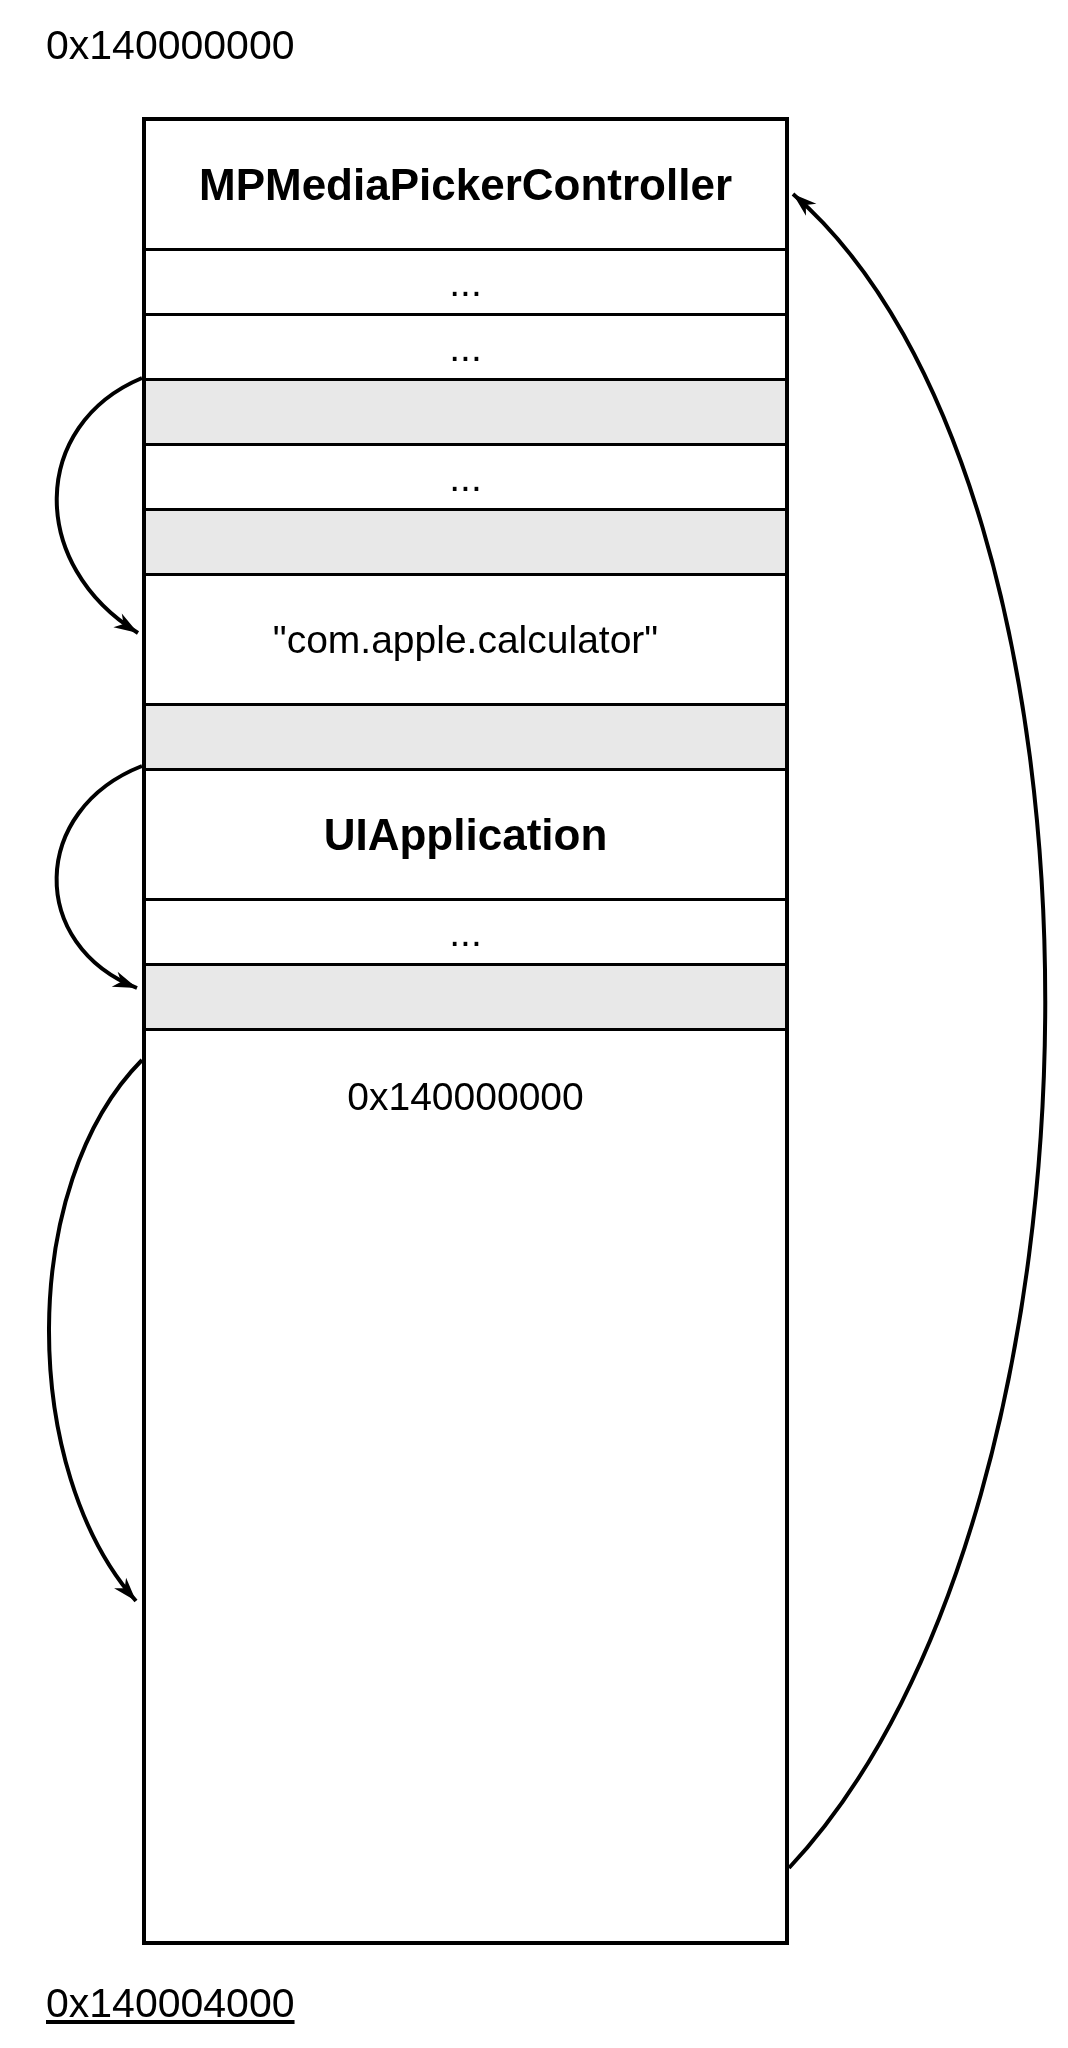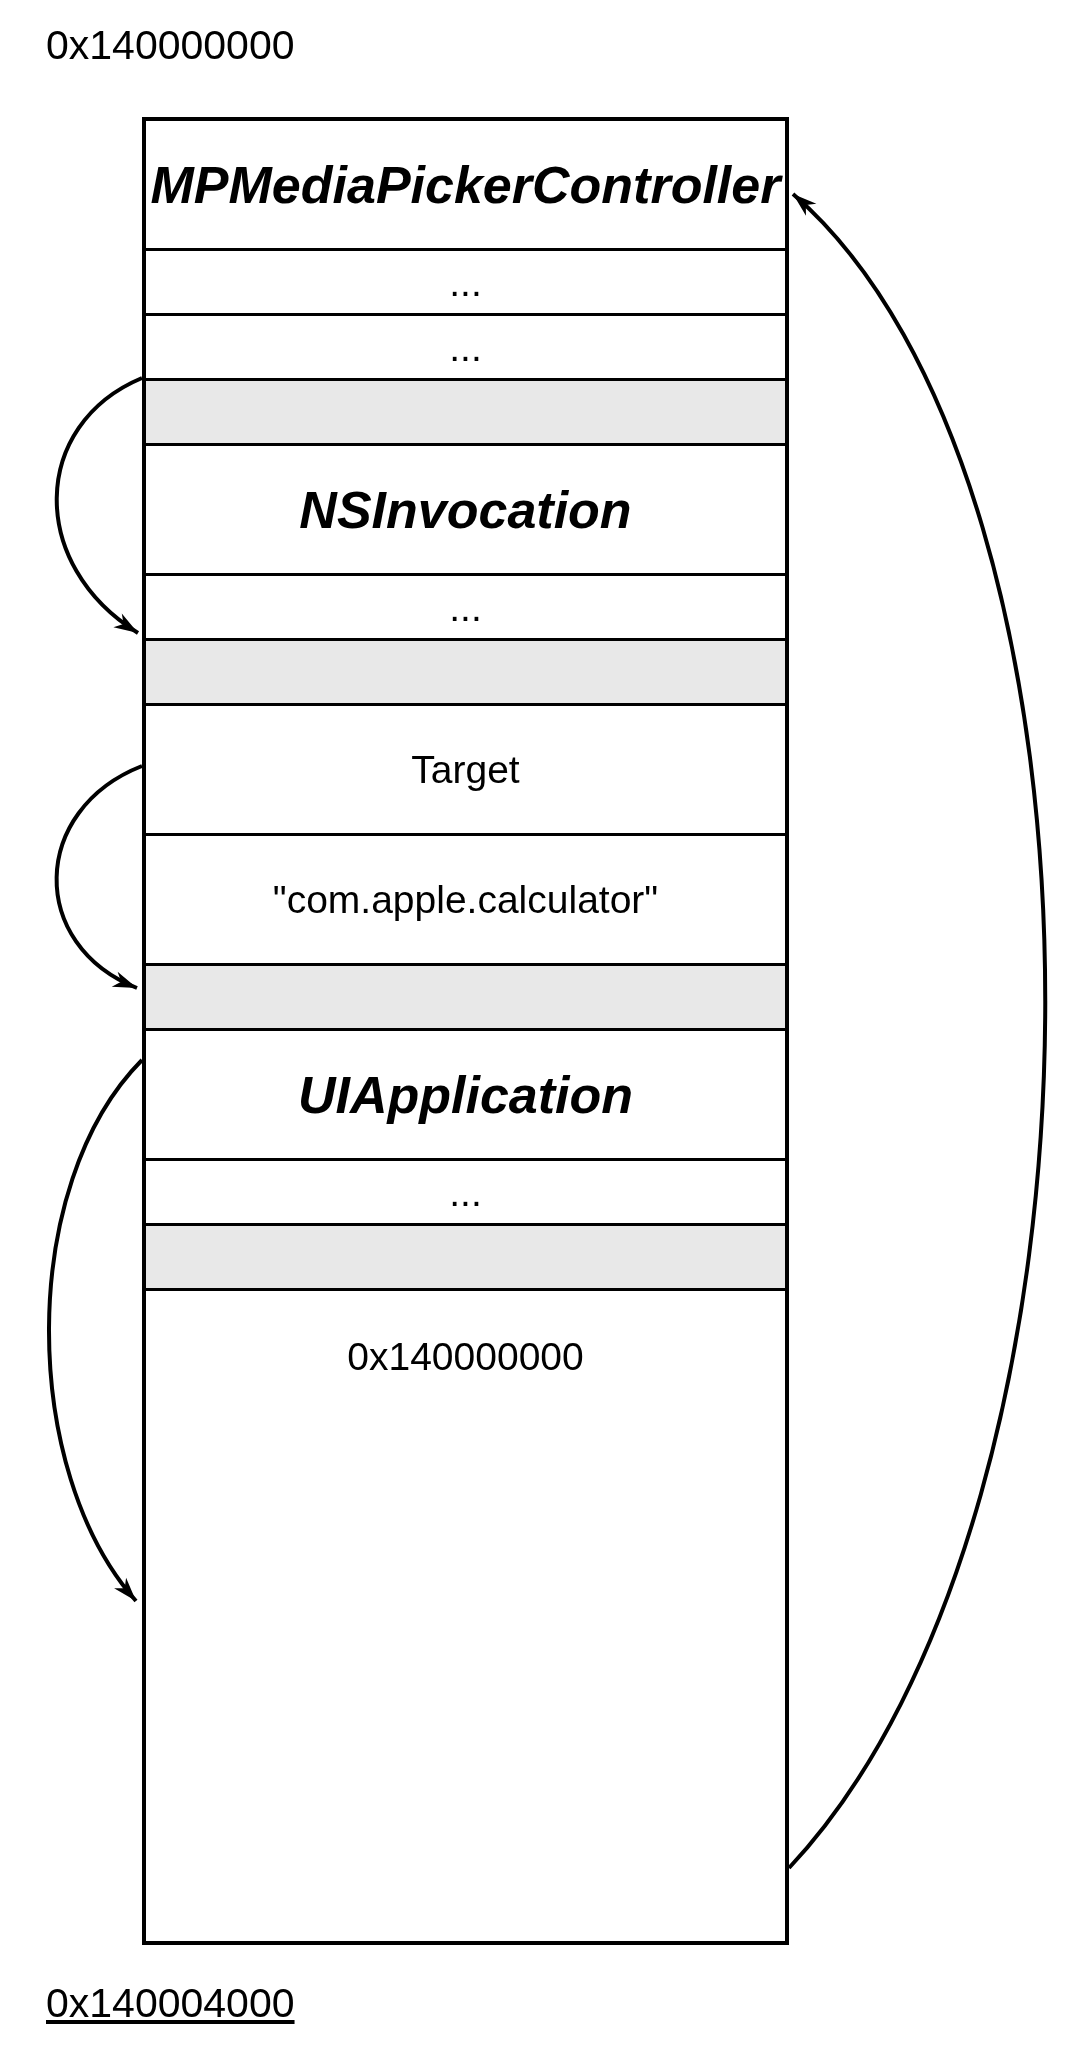--- a/index.html
+++ b/index.html
@@ -55,22 +55,21 @@
   .size-short { height: 65px; }
   .kind-spacer { background: var(--spacer-fill, #e8e8e8); }
   .row-label {
     font-size: 39px;
     line-height: 1;
     white-space: nowrap;
     text-align: center;
   }
   .kind-header .row-label {
     font-weight: bold;
-    font-size: 52px;
-    font-style: italic;
+    font-size: 44px;
   }
 
   .arrow-layer {
     position: absolute;
     left: 0;
     top: 0;
     width: 1068px;
     height: 2048px;
     z-index: 3;
     pointer-events: none;
@@ -93,30 +92,24 @@
       <div class="row size-tall kind-header">
         <span class="row-label">MPMediaPickerController</span>
       </div>
       <div class="row size-short kind-field">
         <span class="row-label">...</span>
       </div>
       <div class="row size-short kind-field">
         <span class="row-label">...</span>
       </div>
       <div class="row size-short kind-spacer"></div>
-      <div class="row size-tall kind-header">
-        <span class="row-label">NSInvocation</span>
-      </div>
       <div class="row size-short kind-field">
         <span class="row-label">...</span>
       </div>
       <div class="row size-short kind-spacer"></div>
-      <div class="row size-tall kind-field">
-        <span class="row-label">Target</span>
-      </div>
       <div class="row size-tall kind-field">
         <span class="row-label">"com.apple.calculator"</span>
       </div>
       <div class="row size-short kind-spacer"></div>
       <div class="row size-tall kind-header">
         <span class="row-label">UIApplication</span>
       </div>
       <div class="row size-short kind-field">
         <span class="row-label">...</span>
       </div>

